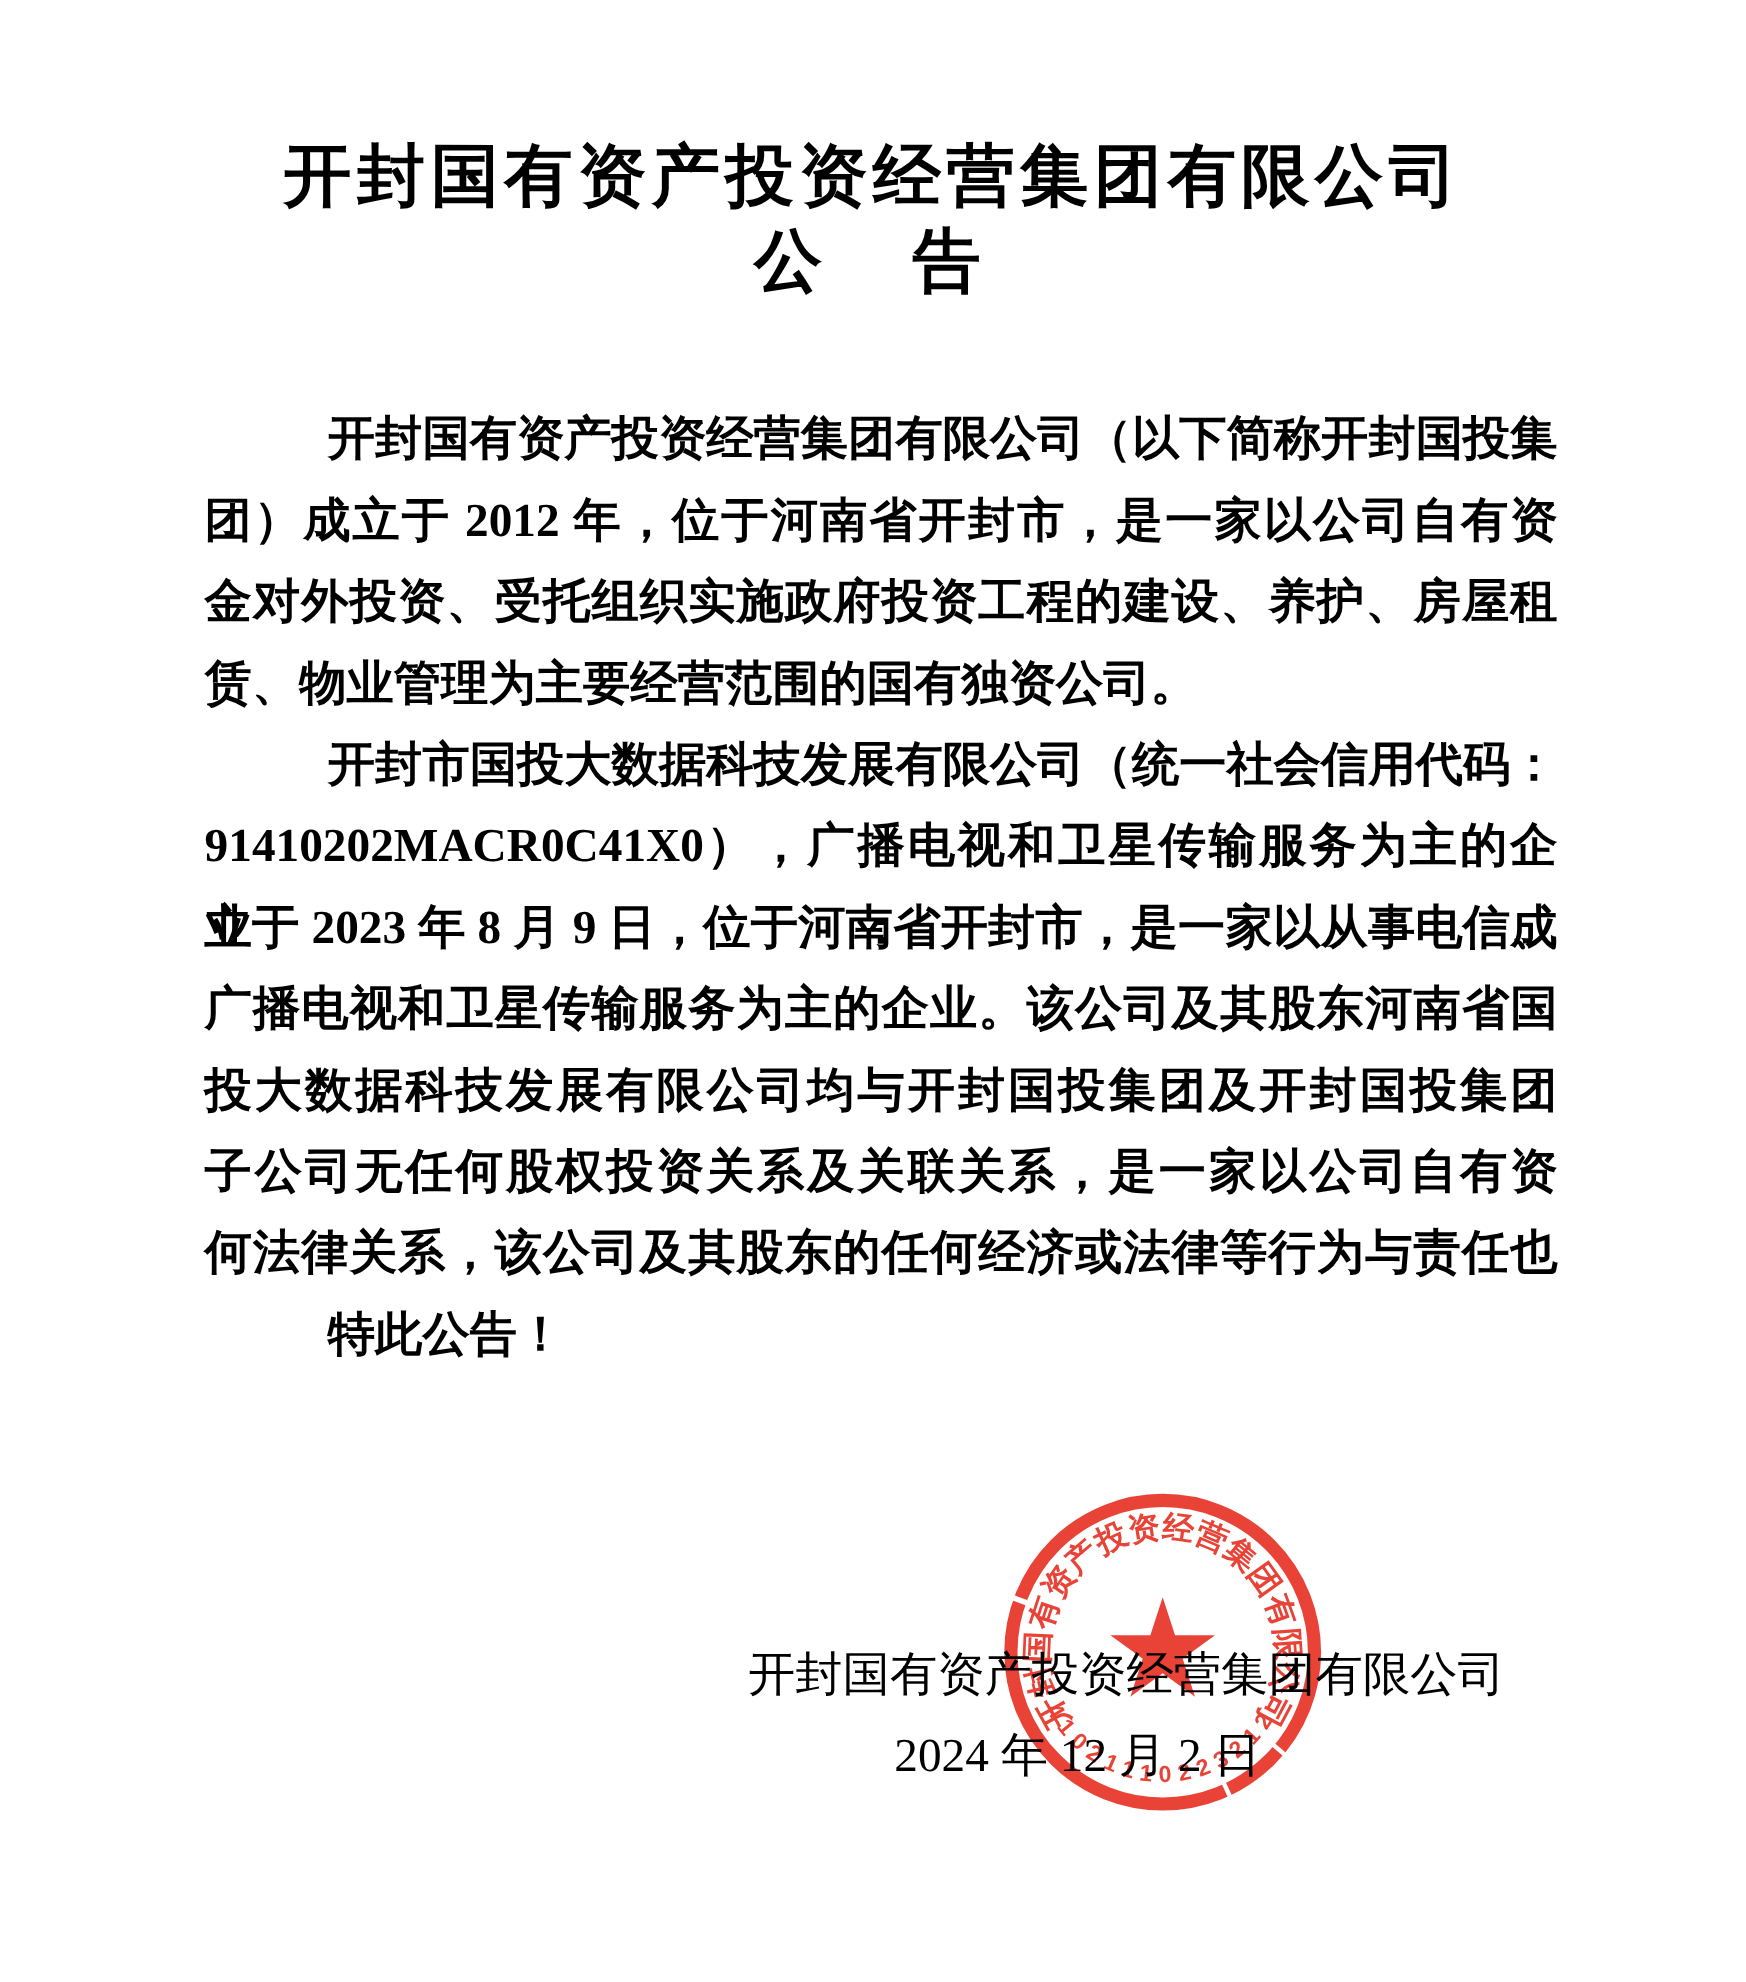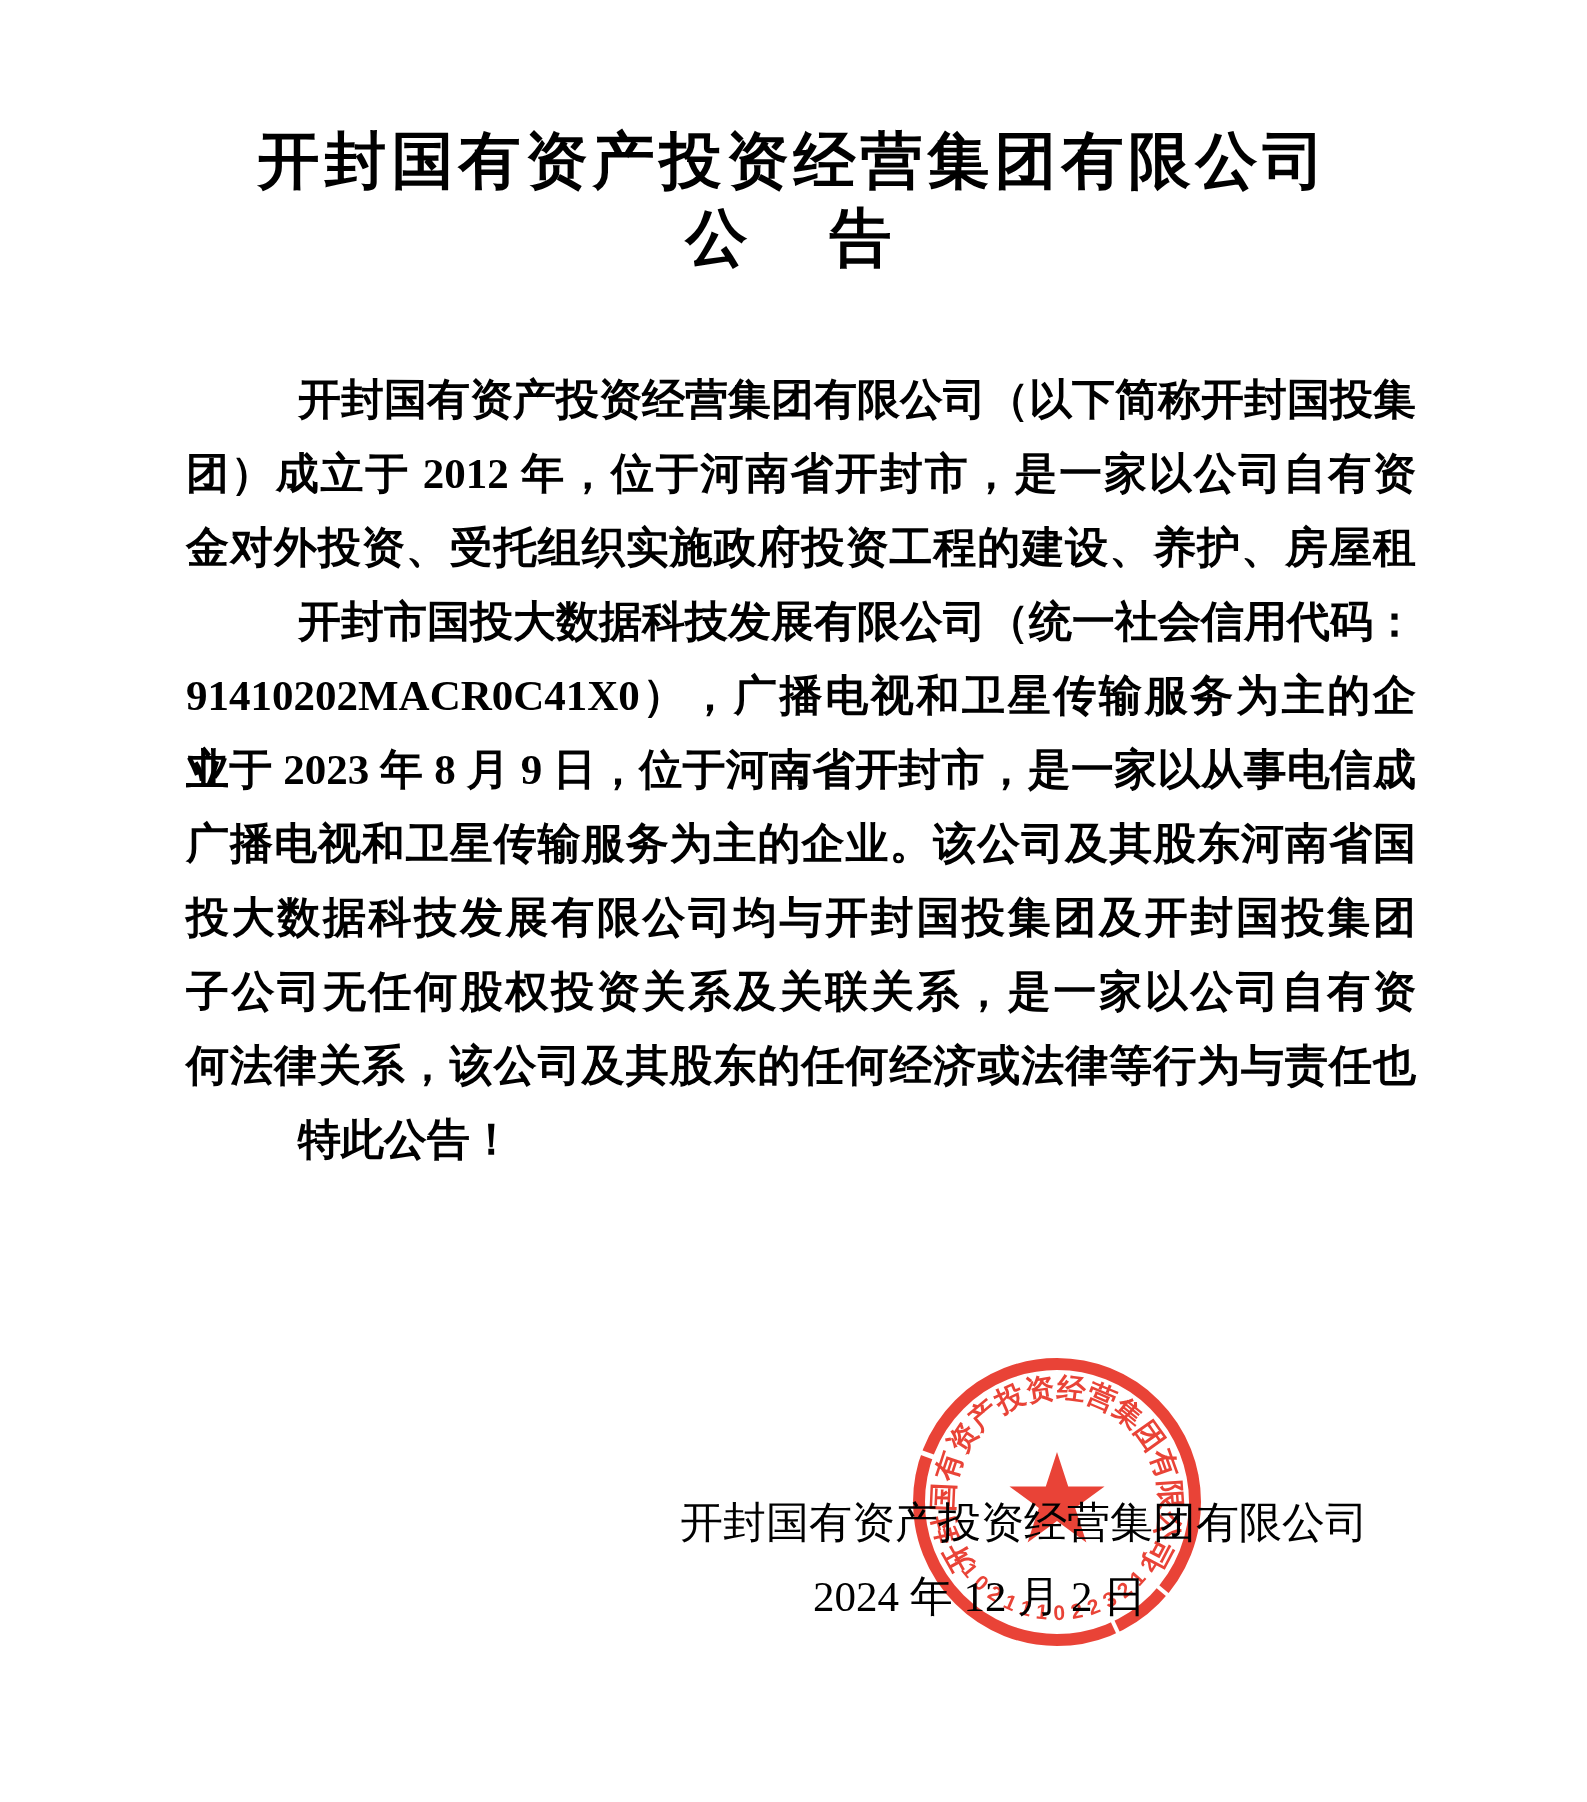--- a/index.html
+++ b/index.html
@@ -46,20 +46,21 @@
 <header class="titles">
   <div class="title-main">开封国有资产投资经营集团有限公司</div>
   <div class="title-sub">公　告</div>
 </header>
 
 <main class="body-block">
 
 <div class="line indent stretch">开封国有资产投资经营集团有限公司（以下简称开封国投集</div>
     <div class="line stretch">团）成立于 2012 年，位于河南省开封市，是一家以公司自有资</div>
     <div class="line stretch">金对外投资、受托组织实施政府投资工程的建设、养护、房屋租</div>
+    <div class="line">赁、物业管理为主要经营范围的国有独资公司。</div>
     <div class="line indent stretch">开封市国投大数据科技发展有限公司（统一社会信用代码：</div>
     <div class="line stretch">91410202MACR0C41X0），广播电视和卫星传输服务为主的企业：成</div>
     <div class="line stretch">立于 2023 年 8 月 9 日，位于河南省开封市，是一家以从事电信、</div>
     <div class="line stretch">广播电视和卫星传输服务为主的企业。该公司及其股东河南省国</div>
     <div class="line stretch">投大数据科技发展有限公司均与开封国投集团及开封国投集团</div>
     <div class="line stretch">子公司无任何股权投资关系及关联关系，是一家以公司自有资</div>
     <div class="line stretch">何法律关系，该公司及其股东的任何经济或法律等行为与责任也</div>
     <div class="line indent">特此公告！</div>
   </main>
 

